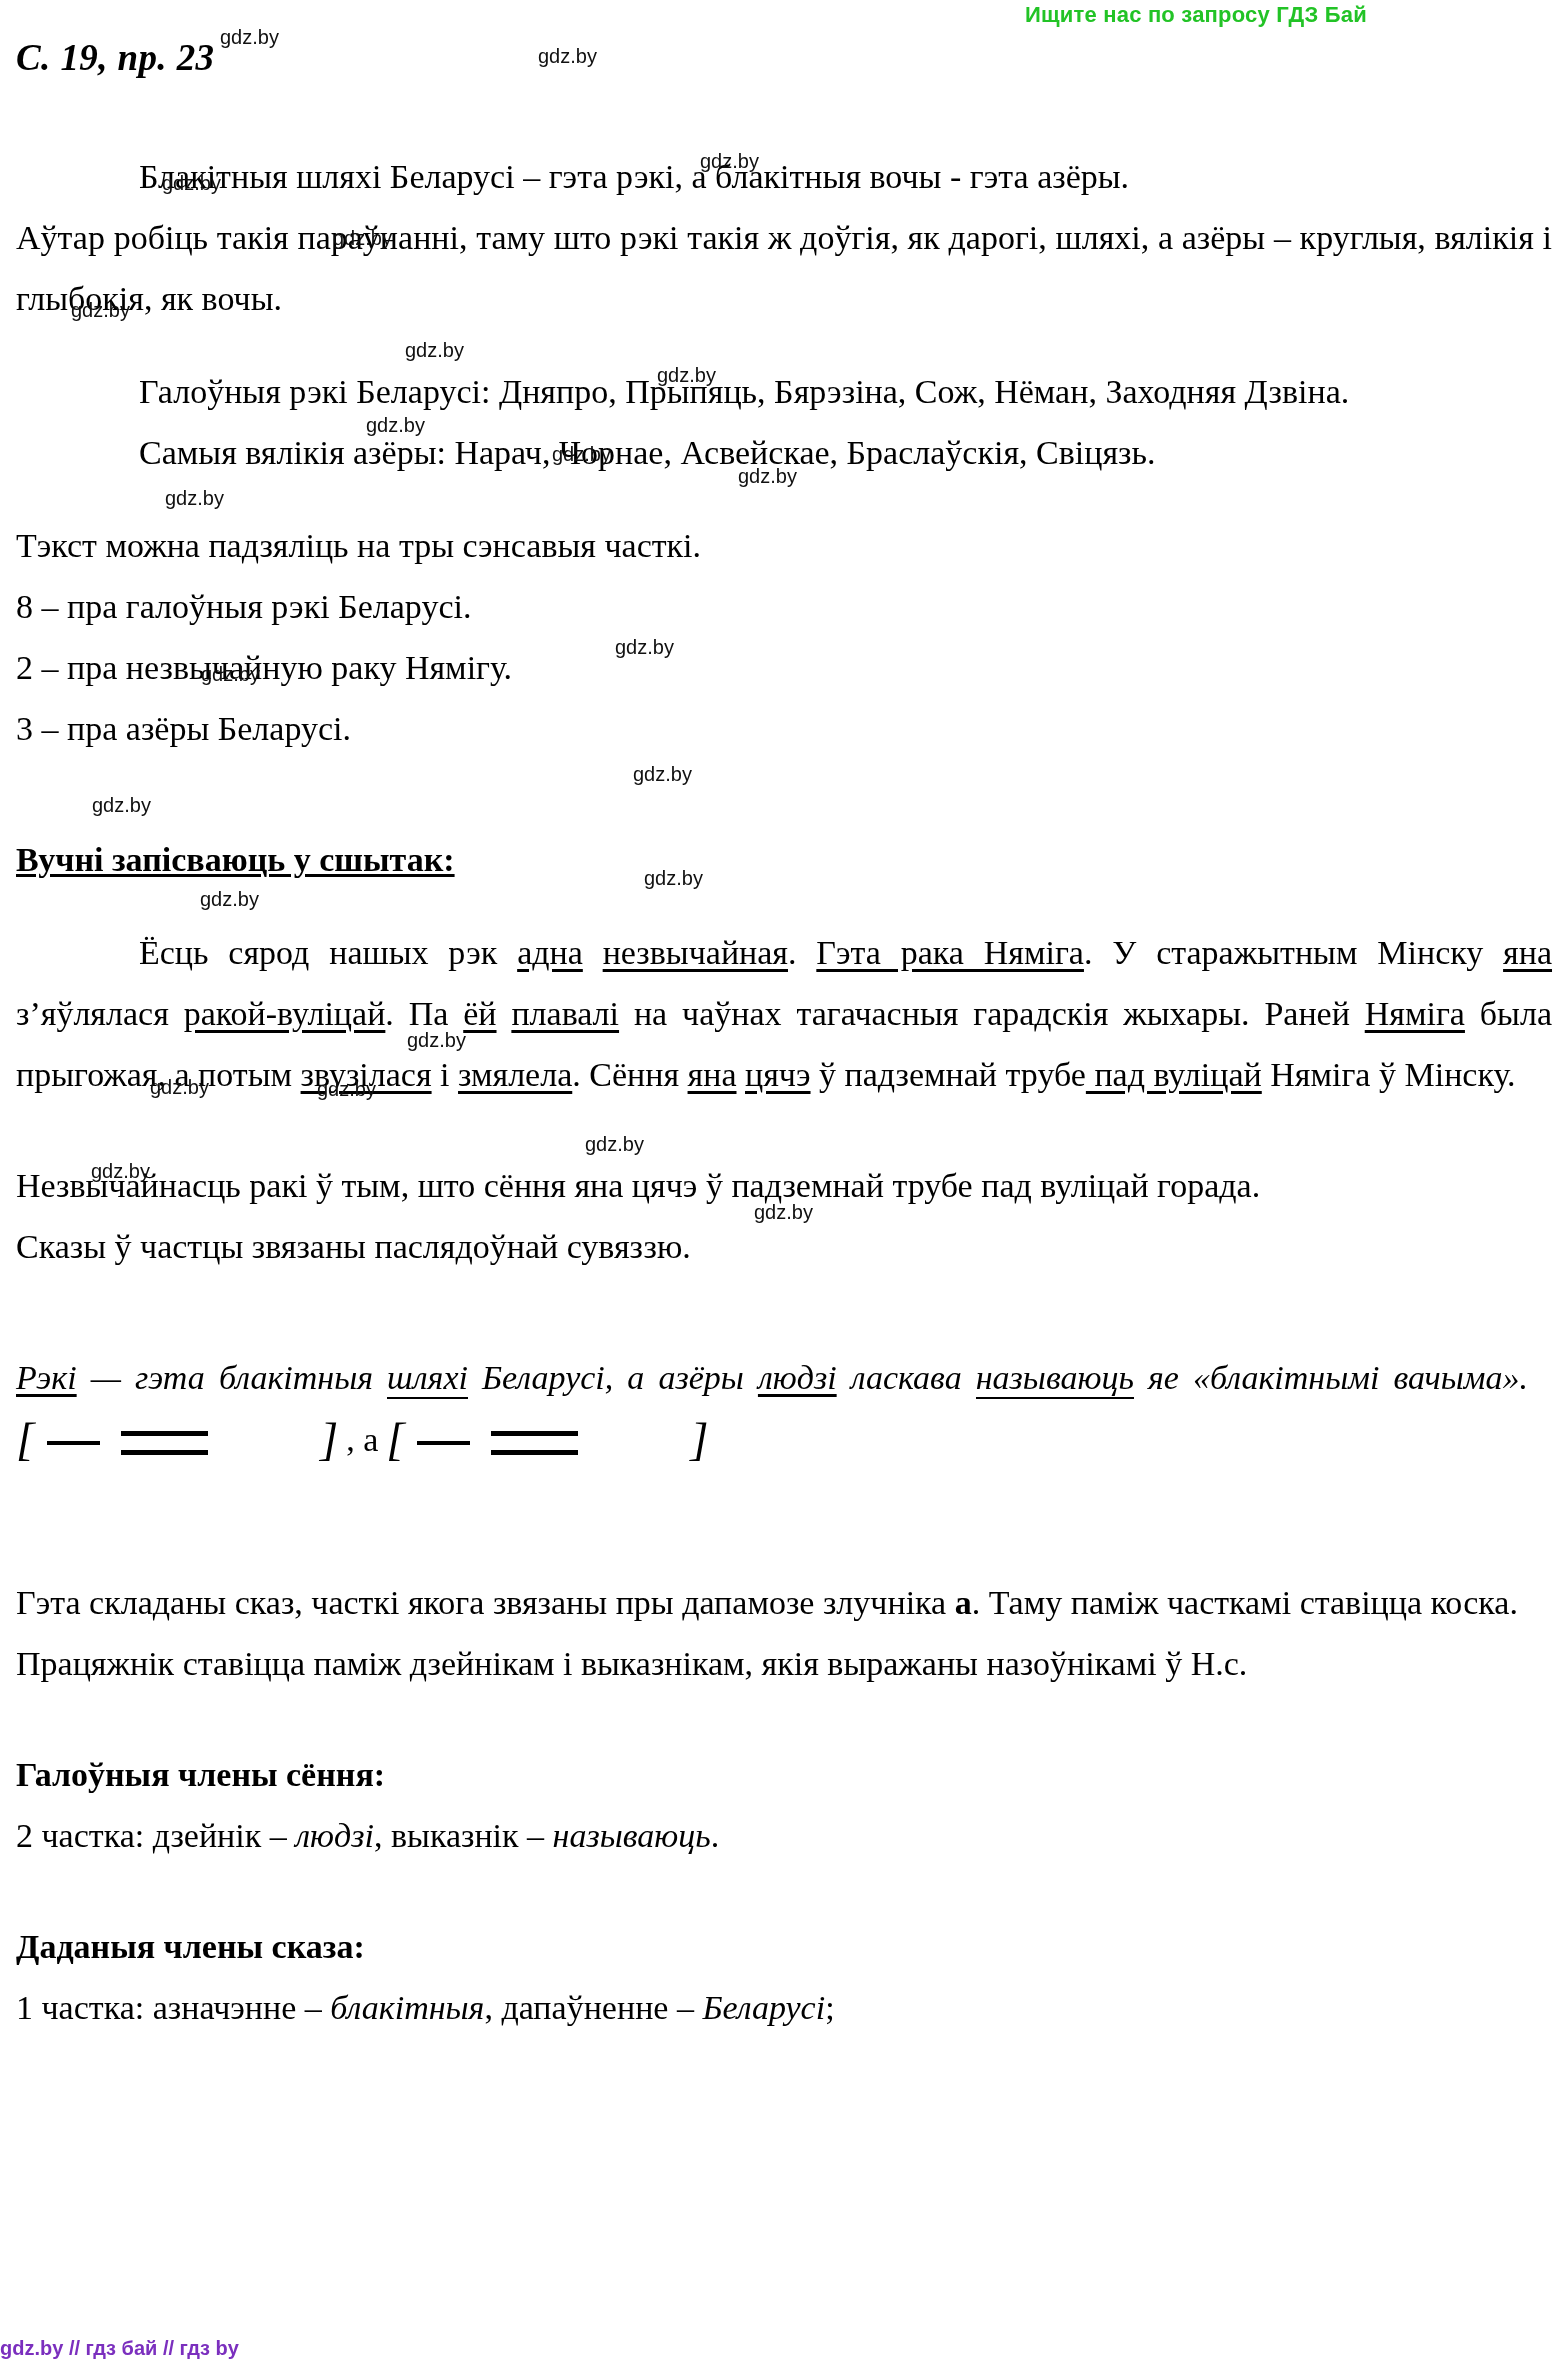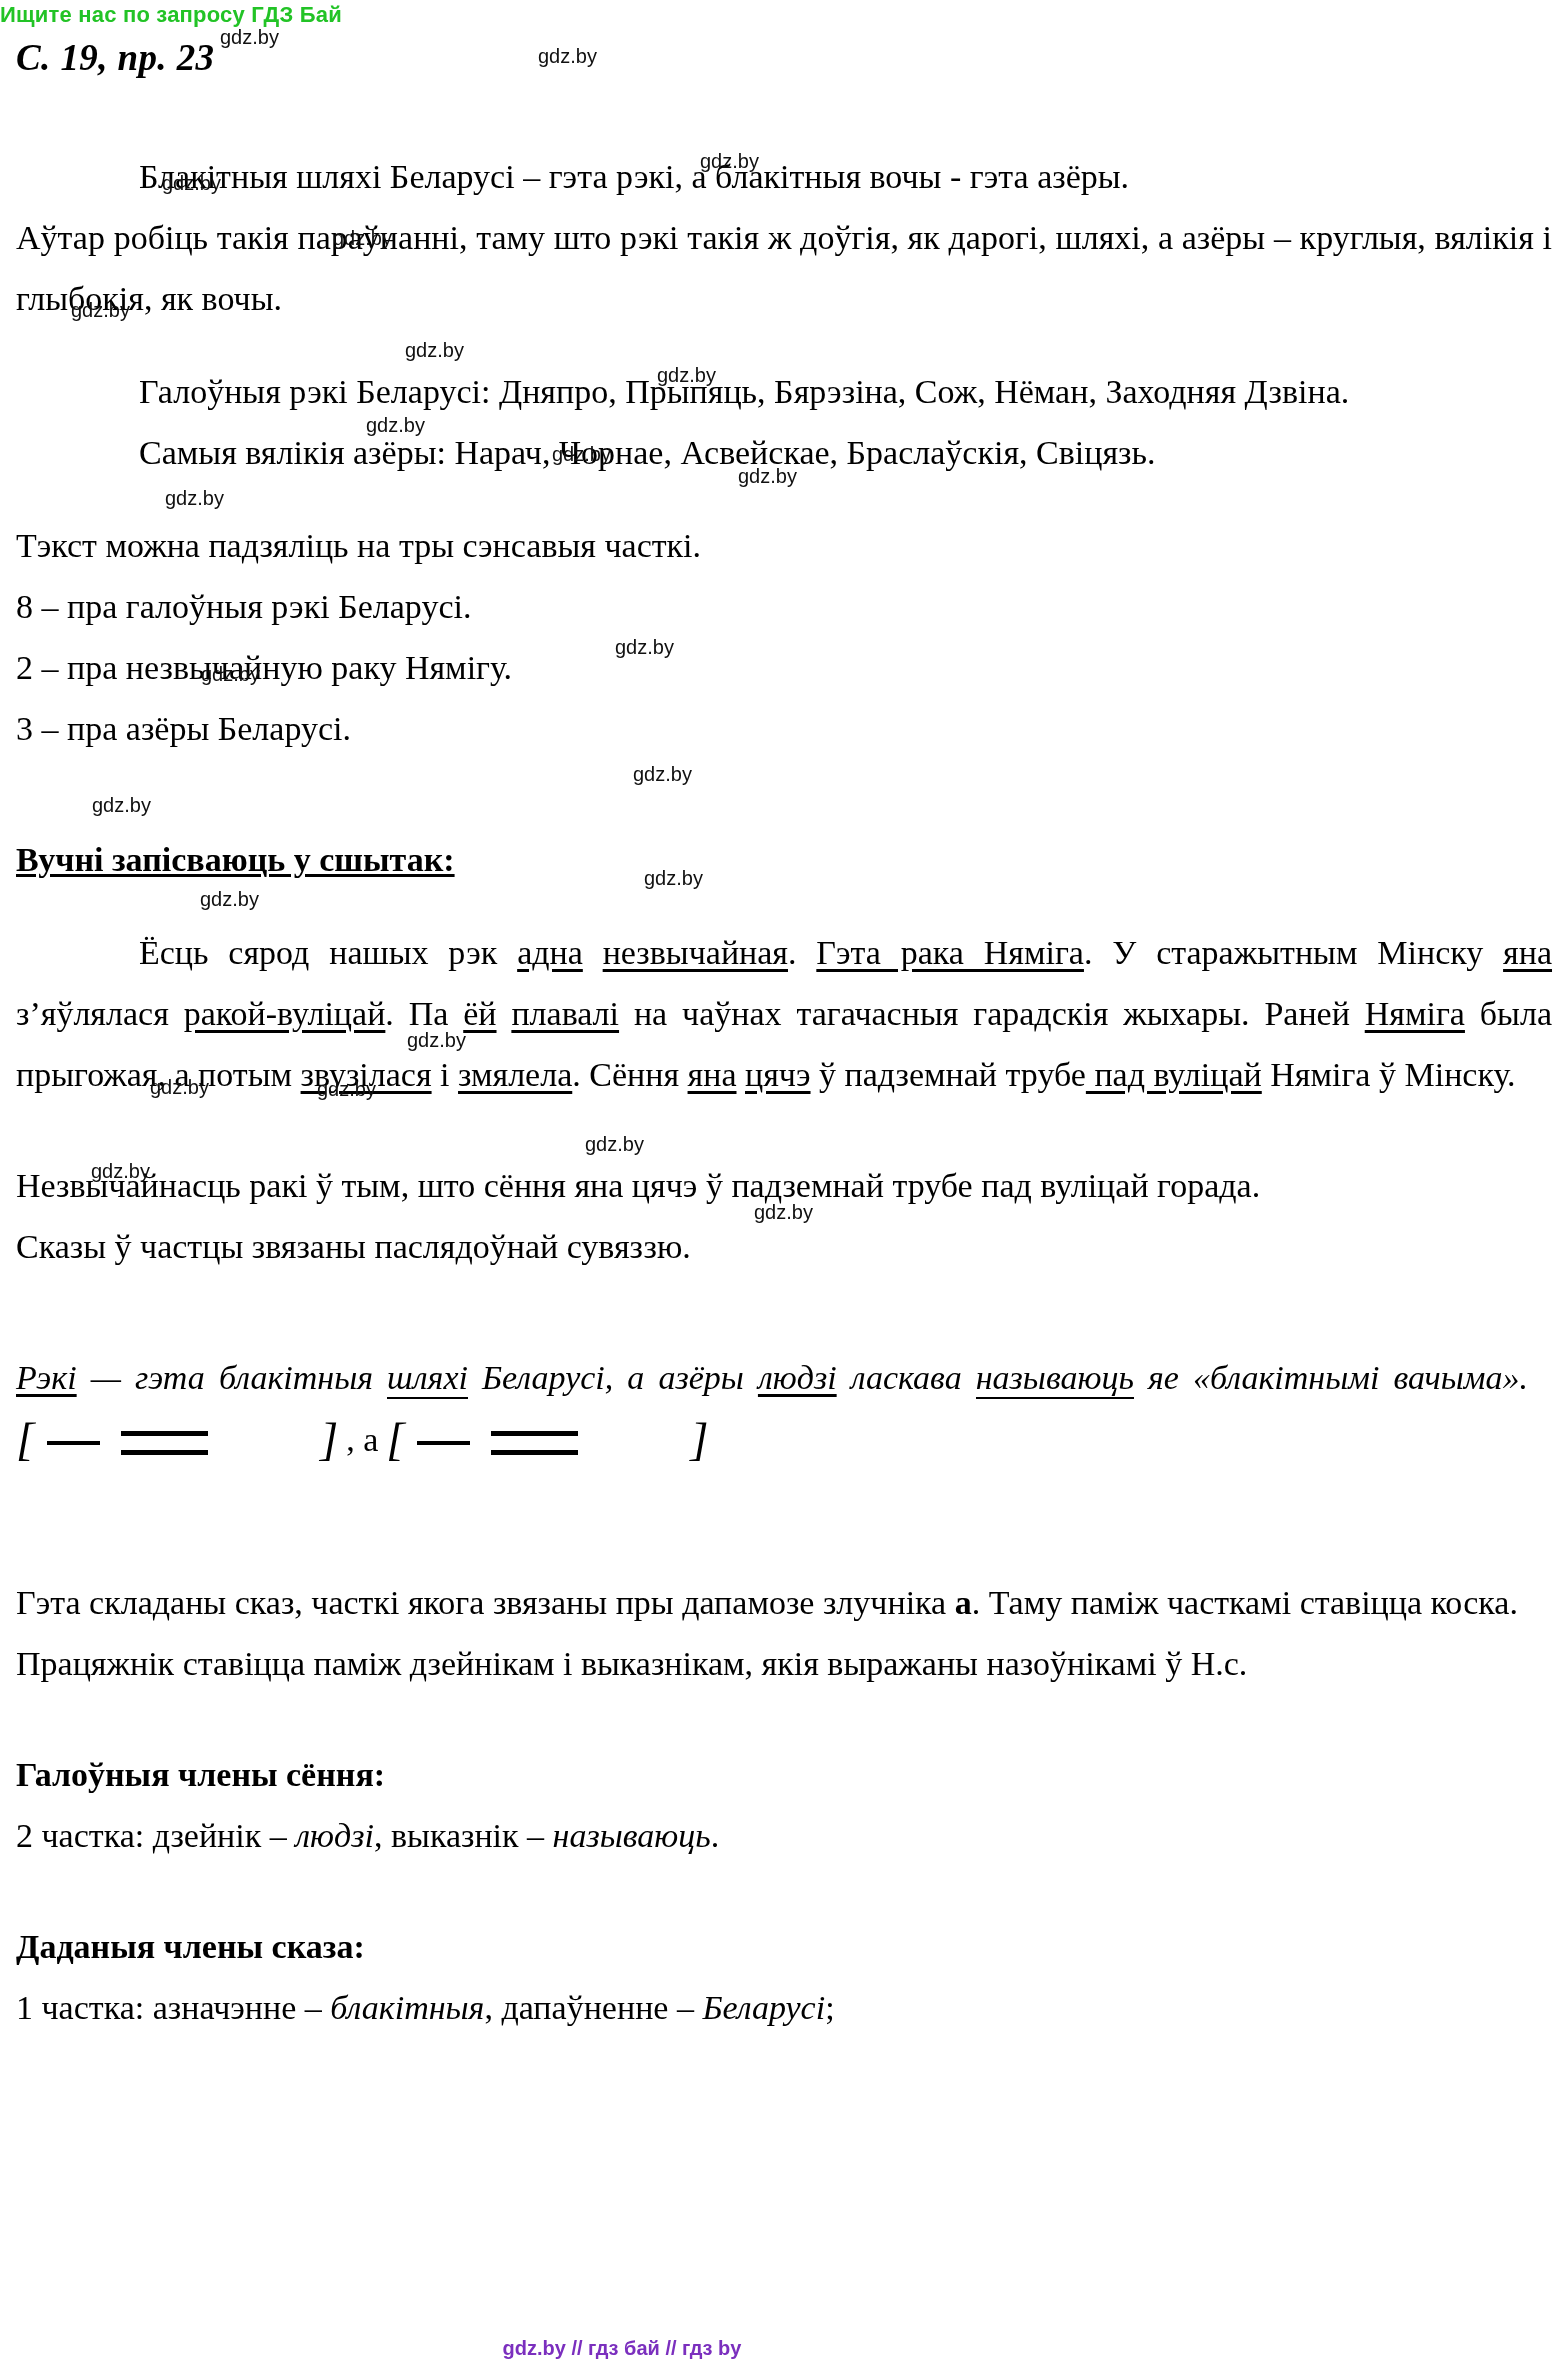--- a/index.html
+++ b/index.html
@@ -20,21 +20,21 @@
     box-sizing: border-box;
     padding: 0 14.6px;
   }
 
   
   .promo {
     position: absolute;
     top: 1.6px;
     left: 0;
     width: 1367px;
-    text-align: left;
+    text-align: right;
     font-family: "Liberation Sans", sans-serif;
     font-size: 22px;
     font-weight: 700;
     color: #22c326;
     letter-spacing: 0.2px;
   }
 
   
   .doc-title {
     position: absolute;
@@ -133,21 +133,21 @@
     white-space: nowrap;
     pointer-events: none;
   }
 
   
   .footer {
     position: absolute;
     bottom: 6.5px;
     left: 0;
     width: 1244px;
-    text-align: center;
+    text-align: left;
     font-family: "Liberation Sans", sans-serif;
     font-size: 20px;
     font-weight: 700;
     color: #7b2fbe;
   }
 </style>
 </head>
 <body>
 
 <div id="page">

